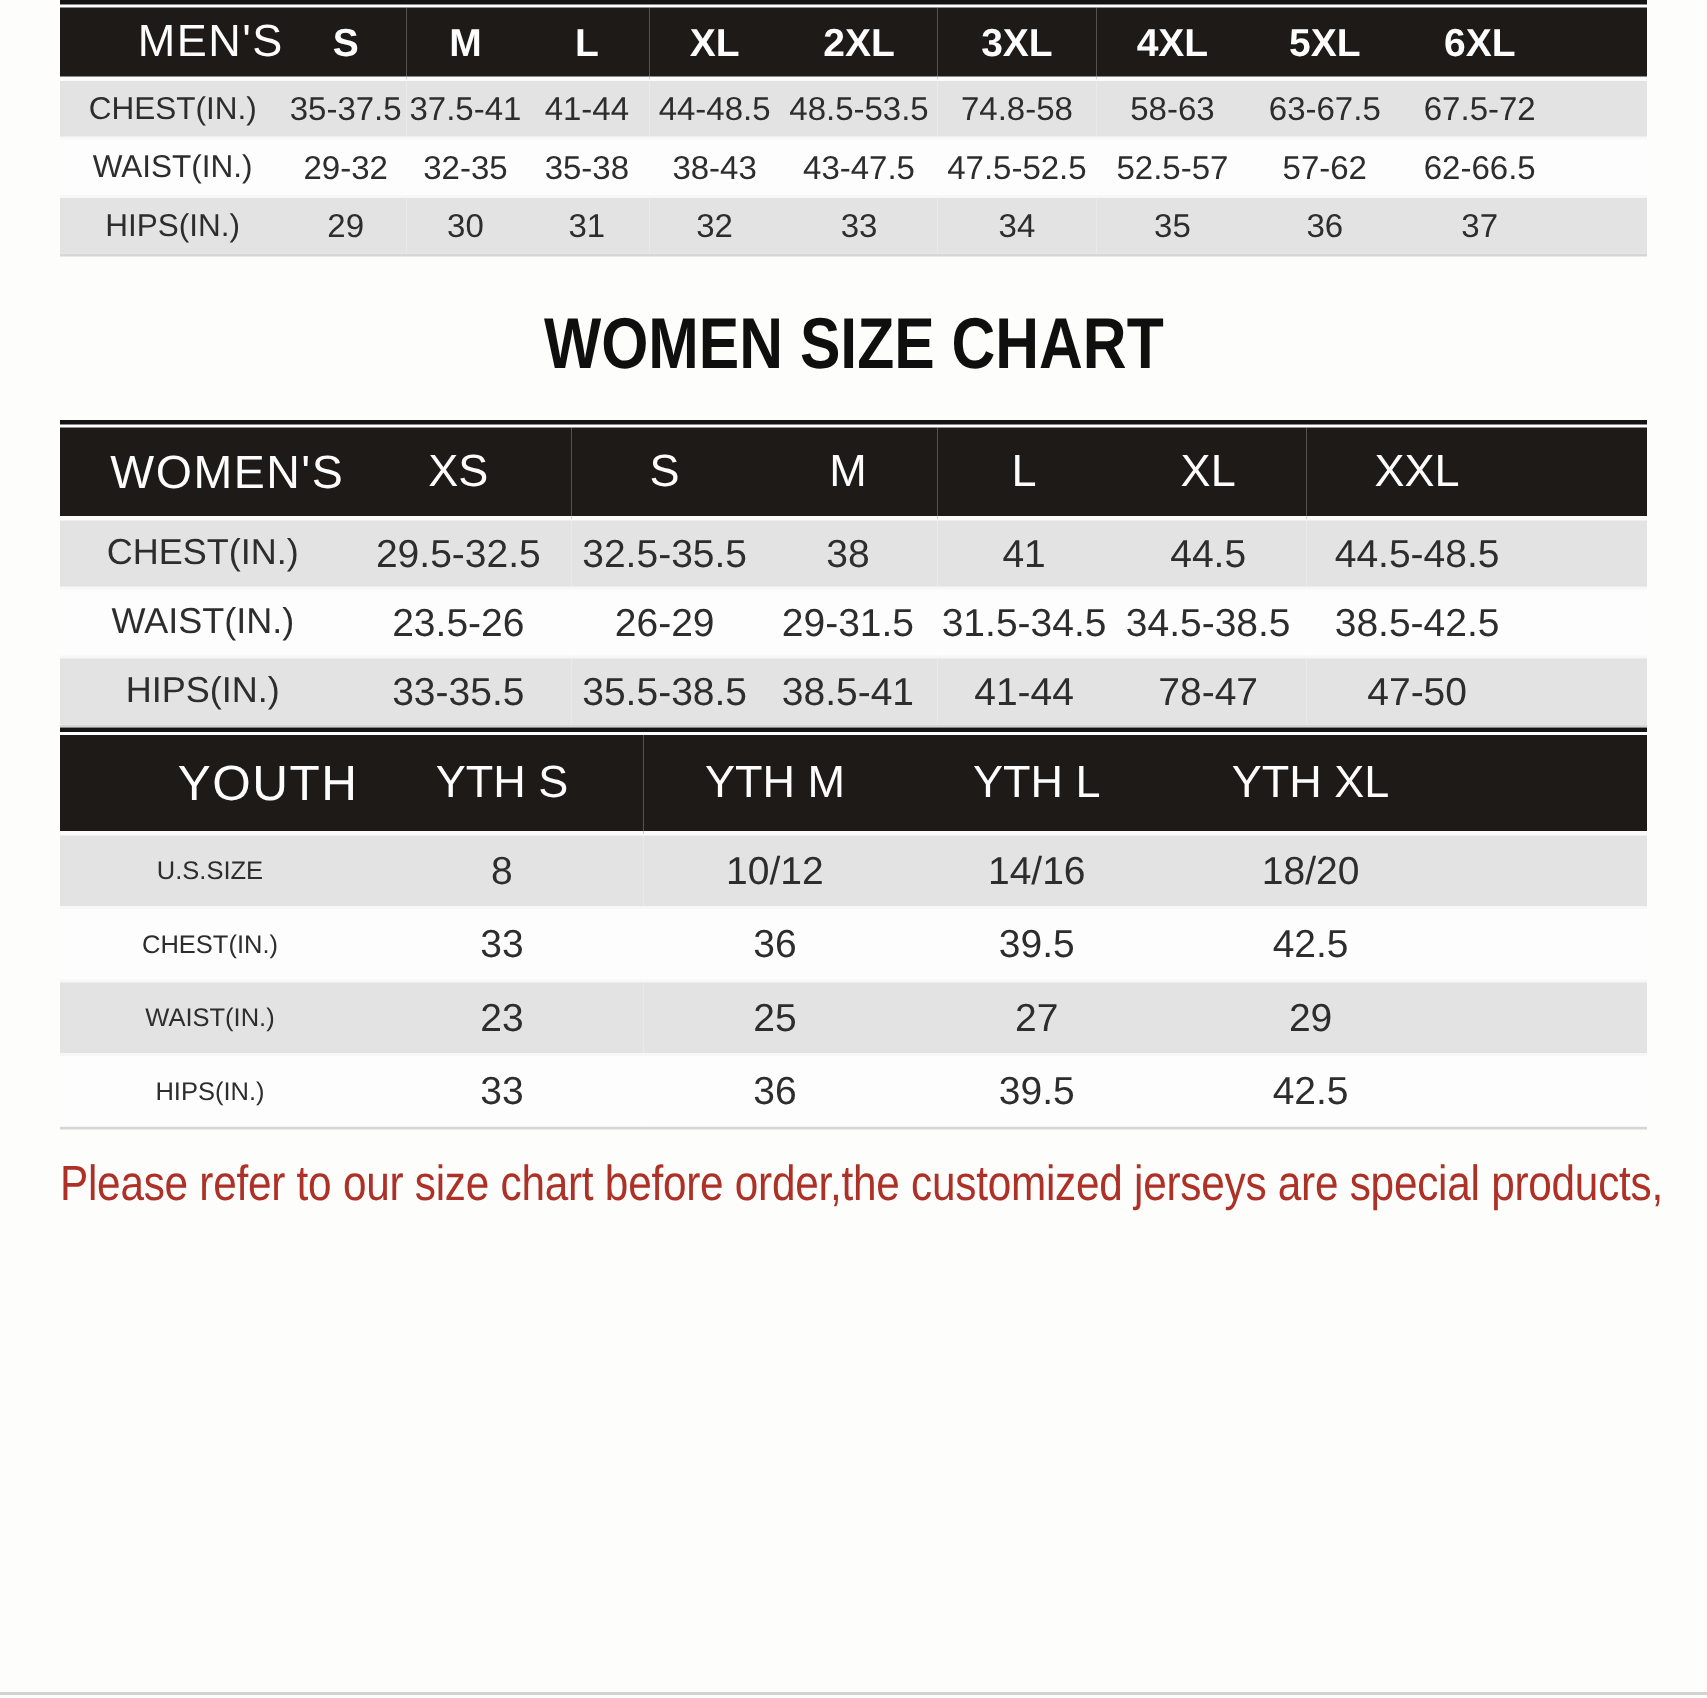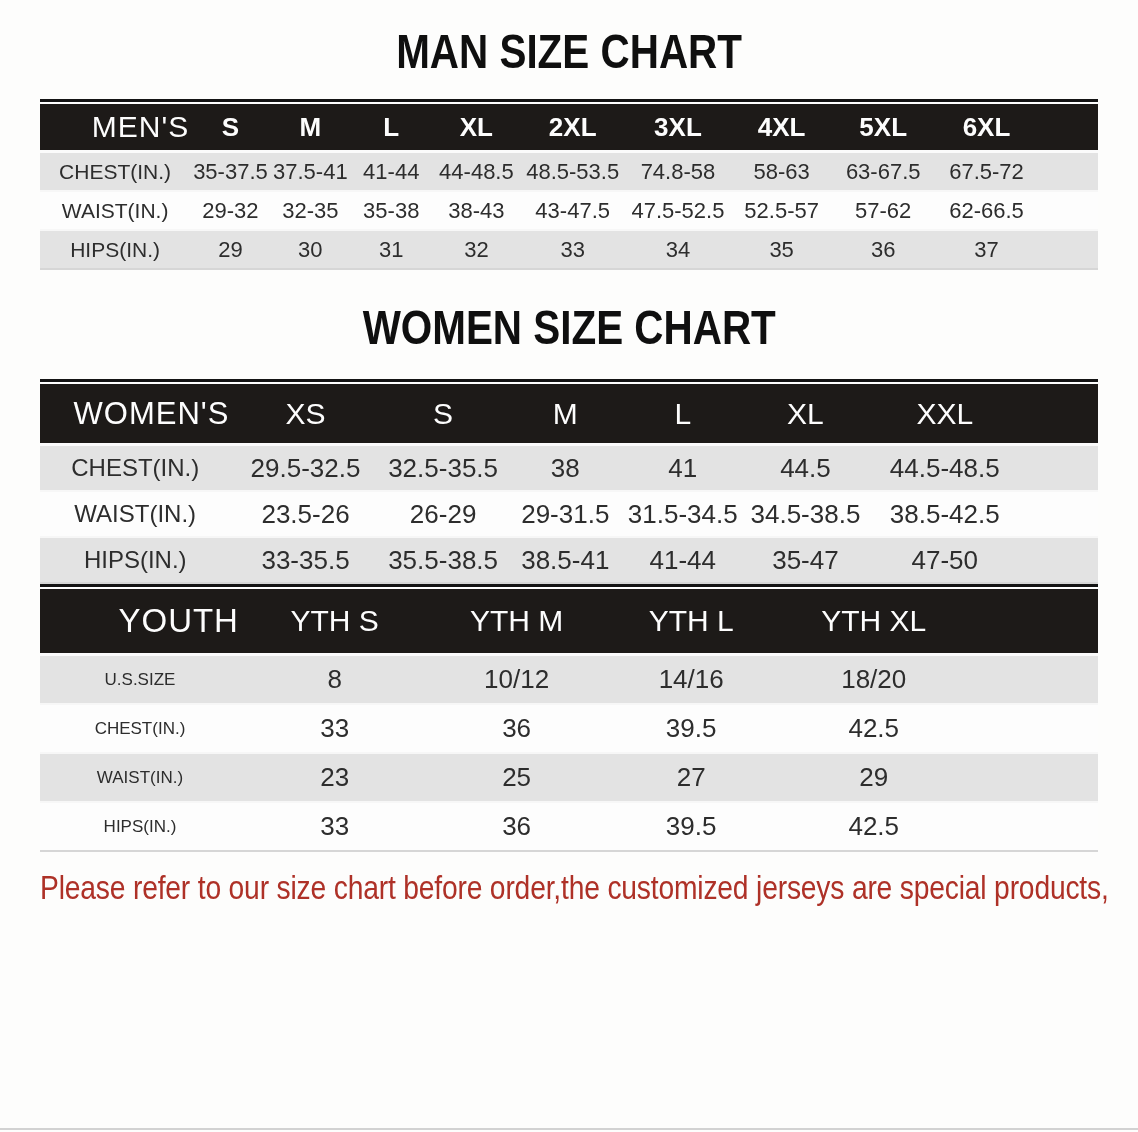--- a/index.html
+++ b/index.html
@@ -83,21 +83,20 @@
     background:#d2d2d2;
   }
 </style>
 </head>
 <body>
 
 <div class="page">
 
 
   <section class="sec-men">
-    <h2 class="section-heading"><span>MAN SIZE CHART</span></h2>
     <div class="table-wrap men">
         <table>
           <colgroup>
             <col style="width: 14.2%;">
             <col style="width: 7.6%;">
             <col style="width: 7.5%;">
             <col style="width: 7.8%;">
             <col style="width: 8.3%;">
             <col style="width: 9.9%;">
             <col style="width: 10%;">
@@ -203,21 +202,21 @@
               <td>31.5-34.5</td>
               <td>34.5-38.5</td>
               <td>38.5-42.5</td>
             </tr>
             <tr>
               <td class="row-label">HIPS(IN.)</td>
               <td>33-35.5</td>
               <td>35.5-38.5</td>
               <td>38.5-41</td>
               <td>41-44</td>
-              <td>35-47</td>
+              <td>78-47</td>
               <td>47-50</td>
             </tr>
           </tbody>
         </table>
       </div>
   </section>
 
   <section class="sec-youth">
     <div class="table-wrap youth">
         <table>

